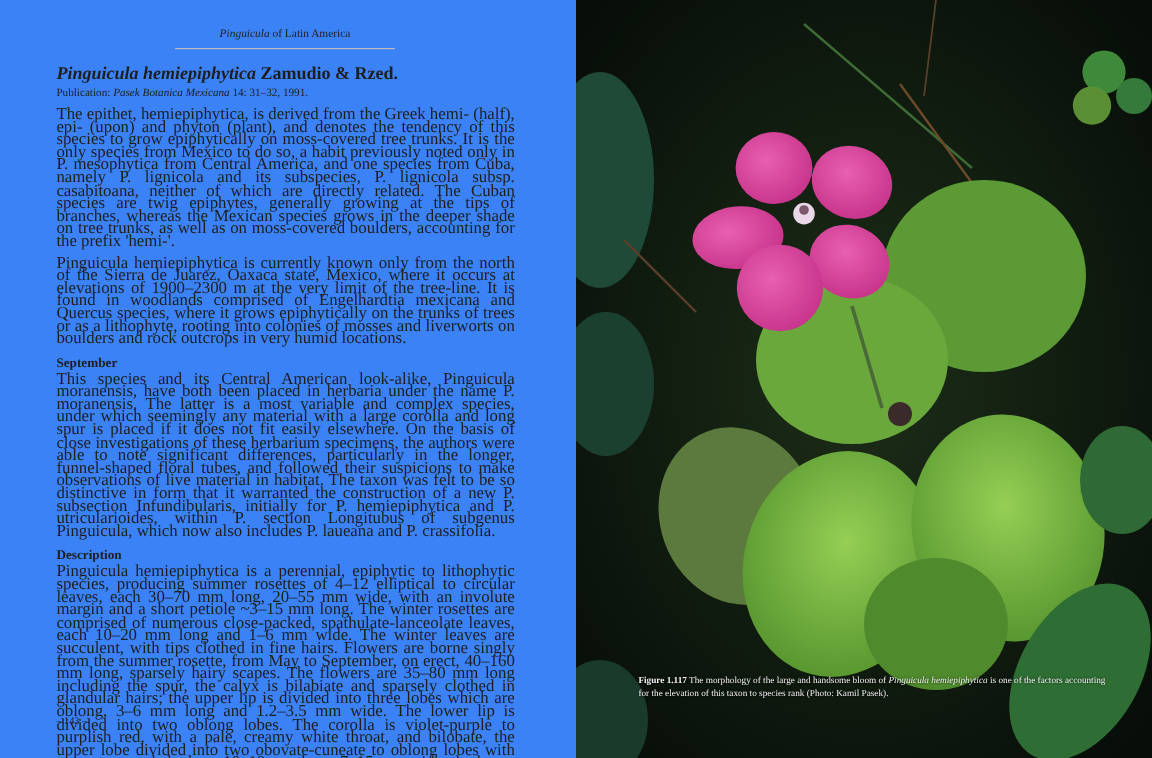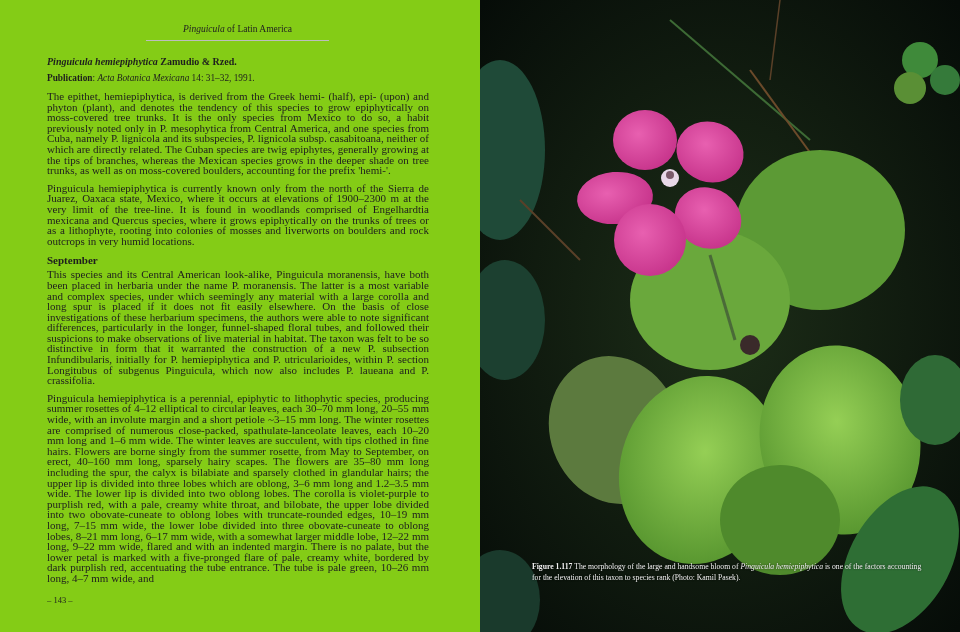--- a/index.html
+++ b/index.html
@@ -1,56 +1,57 @@
 <!DOCTYPE html>
 <html><head>
 <meta charset="utf-8">
 <style>
   html, body { margin:0; padding:0; }
   body { width:960px; height:632px; overflow:hidden; background:#fff; position:relative;
          font-family:"Liberation Serif","DejaVu Serif",serif; color:#1e1e1e; }
-  .page-left { position:absolute; left:0; top:0; width:480px; height:632px; background:#84cc16; }
+  .page-left { position:absolute; left:0; top:0; width:480px; height:632px; background:#3b82f6; }
   .running-head { position:absolute; left:146px; top:24px; width:183px; text-align:center;
                   font-size:9.5px; color:#222; }
   .running-head i { font-style:italic; }
   .head-rule { position:absolute; left:146px; top:40px; width:183px; height:1px; background:#bdbdbd; }
   .content { position:absolute; left:47px; top:52px; width:382px; }
-  .species-title { font-size:10px; line-height:20px; margin:0; white-space:nowrap; }
+  .species-title { font-size:15px; line-height:20px; margin:0; white-space:nowrap; }
   .species-title i { font-weight:bold; font-style:italic; }
   .publication { font-size:9.3px; line-height:12px; margin:0 0 7px 0; }
-  .publication b { font-weight:bold; }
+  .publication b { font-weight:normal; }
   .publication i { font-style:italic; }
   h2 { font-size:11px; font-weight:bold; margin:0 0 2px 0; line-height:14px; }
-  p.body { font-size:11px; line-height:10.6px; text-align:justify; margin:0 0 7px 0; }
+  p.body { font-size:14px; line-height:10.6px; text-align:justify; margin:0 0 7px 0; }
   .folio { position:absolute; left:47px; top:595px; font-size:8.5px; }
   .photo { position:absolute; left:480px; top:0; width:480px; height:632px; overflow:hidden; background:#0f172a; }
   .photo svg { position:absolute; left:0; top:0; }
   .caption { position:absolute; left:52px; top:562px; width:390px; font-size:7.7px; line-height:10.5px;
              color:#f2f2f2; text-shadow:0 0 2px rgba(0,0,0,.8); }
   .caption b { font-weight:bold; }
   .caption i { font-style:italic; }
 </style>
 </head>
 <body>
 
 <div class="page-left">
   <div class="running-head"><i>Pinguicula</i><span> of Latin America</span></div>
   <div class="head-rule"></div>
 
   <div class="content">
     <h1 class="species-title"><i>Pinguicula hemiepiphytica</i><span> Zamudio &amp; Rzed.</span></h1>
-    <p class="publication"><b>Publication</b><span>: </span><i>Acta Botanica Mexicana</i><span> 14: 31–32, 1991.</span></p>
+    <p class="publication"><b>Publication</b><span>: </span><i>Pasek Botanica Mexicana</i><span> 14: 31–32, 1991.</span></p>
 
     <p class="body">The epithet, hemiepiphytica, is derived from the Greek hemi- (half), epi- (upon) and phyton (plant), and denotes the tendency of this species to grow epiphytically on moss-covered tree trunks. It is the only species from Mexico to do so, a habit previously noted only in P. mesophytica from Central America, and one species from Cuba, namely P. lignicola and its subspecies, P. lignicola subsp. casabitoana, neither of which are directly related. The Cuban species are twig epiphytes, generally growing at the tips of branches, whereas the Mexican species grows in the deeper shade on tree trunks, as well as on moss-covered boulders, accounting for the prefix 'hemi-'.</p>
 
     <p class="body">Pinguicula hemiepiphytica is currently known only from the north of the Sierra de Juarez, Oaxaca state, Mexico, where it occurs at elevations of 1900–2300 m at the very limit of the tree-line. It is found in woodlands comprised of Engelhardtia mexicana and Quercus species, where it grows epiphytically on the trunks of trees or as a lithophyte, rooting into colonies of mosses and liverworts on boulders and rock outcrops in very humid locations.</p>
 
     <h2>September</h2>
     <p class="body">This species and its Central American look-alike, Pinguicula moranensis, have both been placed in herbaria under the name P. moranensis. The latter is a most variable and complex species, under which seemingly any material with a large corolla and long spur is placed if it does not fit easily elsewhere. On the basis of close investigations of these herbarium specimens, the authors were able to note significant differences, particularly in the longer, funnel-shaped floral tubes, and followed their suspicions to make observations of live material in habitat. The taxon was felt to be so distinctive in form that it warranted the construction of a new P. subsection Infundibularis, initially for P. hemiepiphytica and P. utricularioides, within P. section Longitubus of subgenus Pinguicula, which now also includes P. laueana and P. crassifolia.</p>
 
+    <h2>Description</h2>
     <p class="body">Pinguicula hemiepiphytica is a perennial, epiphytic to lithophytic species, producing summer rosettes of 4–12 elliptical to circular leaves, each 30–70 mm long, 20–55 mm wide, with an involute margin and a short petiole ~3–15 mm long. The winter rosettes are comprised of numerous close-packed, spathulate-lanceolate leaves, each 10–20 mm long and 1–6 mm wide. The winter leaves are succulent, with tips clothed in fine hairs. Flowers are borne singly from the summer rosette, from May to September, on erect, 40–160 mm long, sparsely hairy scapes. The flowers are 35–80 mm long including the spur, the calyx is bilabiate and sparsely clothed in glandular hairs; the upper lip is divided into three lobes which are oblong, 3–6 mm long and 1.2–3.5 mm wide. The lower lip is divided into two oblong lobes. The corolla is violet-purple to purplish red, with a pale, creamy white throat, and bilobate, the upper lobe divided into two obovate-cuneate to oblong lobes with truncate-rounded edges, 10–19 mm long, 7–15 mm wide, the lower lobe divided into three obovate-cuneate to oblong lobes, 8–21 mm long, 6–17 mm wide, with a somewhat larger middle lobe, 12–22 mm long, 9–22 mm wide, flared and with an indented margin. There is no palate, but the lower petal is marked with a five-pronged flare of pale, creamy white, bordered by dark purplish red, accentuating the tube entrance. The tube is pale green, 10–26 mm long, 4–7 mm wide, and</p>
   </div>
 
   <div class="folio">– 143 –</div>
 </div>
 
 <div class="photo">
   <svg width="480" height="632" viewBox="0 0 480 632">
     <defs>
       <radialGradient id="bg" cx="50%" cy="50%" r="70%">

